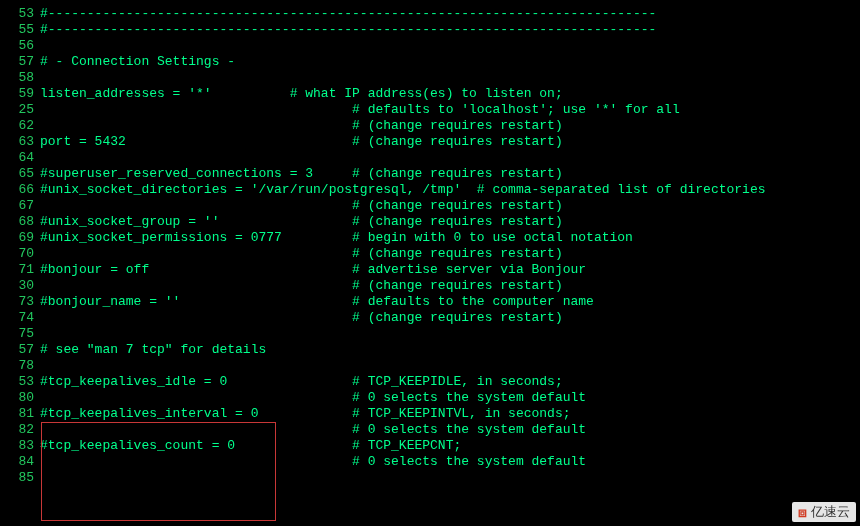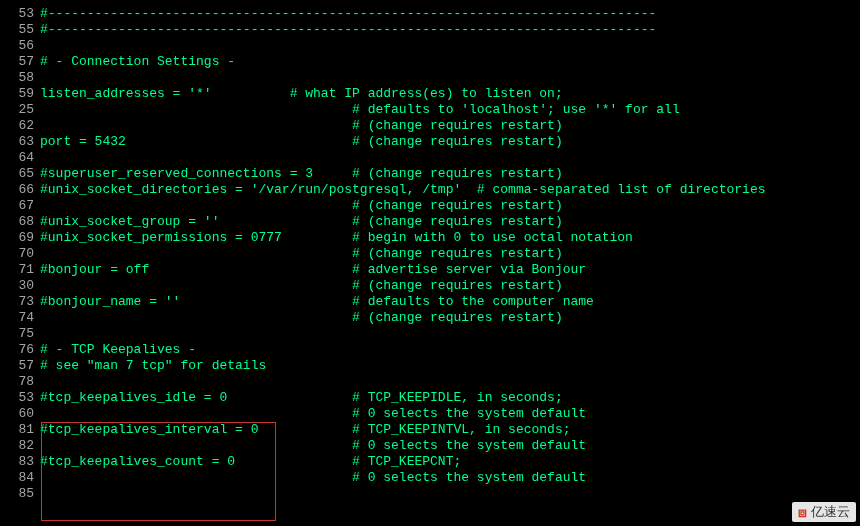--- a/index.html
+++ b/index.html
@@ -18,21 +18,21 @@
     padding: 6px 0 0 0;
   }
   .line {
     display: flex;
     white-space: pre;
     height: 16px;
   }
   .gutter {
     width: 34px;
     text-align: right;
-    color: #a3a3a3;
+    color: #22c55e;
     padding-right: 6px;
     user-select: none;
   }
   .code {
     color: #00ff8c;
   }
   .highlight-box {
     position: absolute;
     border: 1px solid #c83737;
     pointer-events: none;
@@ -78,25 +78,24 @@
     <div class="line"><span class="gutter">66</span><span class="code">#unix_socket_directories = '/var/run/postgresql, /tmp'  # comma-separated list of directories</span></div>
     <div class="line"><span class="gutter">67</span><span class="code">                                        # (change requires restart)</span></div>
     <div class="line"><span class="gutter">68</span><span class="code">#unix_socket_group = ''                 # (change requires restart)</span></div>
     <div class="line"><span class="gutter">69</span><span class="code">#unix_socket_permissions = 0777         # begin with 0 to use octal notation</span></div>
     <div class="line"><span class="gutter">70</span><span class="code">                                        # (change requires restart)</span></div>
     <div class="line"><span class="gutter">71</span><span class="code">#bonjour = off                          # advertise server via Bonjour</span></div>
     <div class="line"><span class="gutter">30</span><span class="code">                                        # (change requires restart)</span></div>
     <div class="line"><span class="gutter">73</span><span class="code">#bonjour_name = ''                      # defaults to the computer name</span></div>
     <div class="line"><span class="gutter">74</span><span class="code">                                        # (change requires restart)</span></div>
     <div class="line"><span class="gutter">75</span><span class="code"></span></div>
-    <div class="line"><span class="gutter">76</span><span class="code"># - TCP Keepalives -</span></div>
     <div class="line"><span class="gutter">57</span><span class="code"># see "man 7 tcp" for details</span></div>
     <div class="line"><span class="gutter">78</span><span class="code"></span></div>
     <div class="line"><span class="gutter">53</span><span class="code">#tcp_keepalives_idle = 0                # TCP_KEEPIDLE, in seconds;</span></div>
-    <div class="line"><span class="gutter">60</span><span class="code">                                        # 0 selects the system default</span></div>
+    <div class="line"><span class="gutter">80</span><span class="code">                                        # 0 selects the system default</span></div>
     <div class="line"><span class="gutter">81</span><span class="code">#tcp_keepalives_interval = 0            # TCP_KEEPINTVL, in seconds;</span></div>
     <div class="line"><span class="gutter">82</span><span class="code">                                        # 0 selects the system default</span></div>
     <div class="line"><span class="gutter">83</span><span class="code">#tcp_keepalives_count = 0               # TCP_KEEPCNT;</span></div>
     <div class="line"><span class="gutter">84</span><span class="code">                                        # 0 selects the system default</span></div>
     <div class="line"><span class="gutter">85</span><span class="code"></span></div>
   </div>
 
 <div class="highlight-box" style="left: 41px; top: 422px; width: 233px; height: 97px;"></div>
 
 <div class="watermark">

